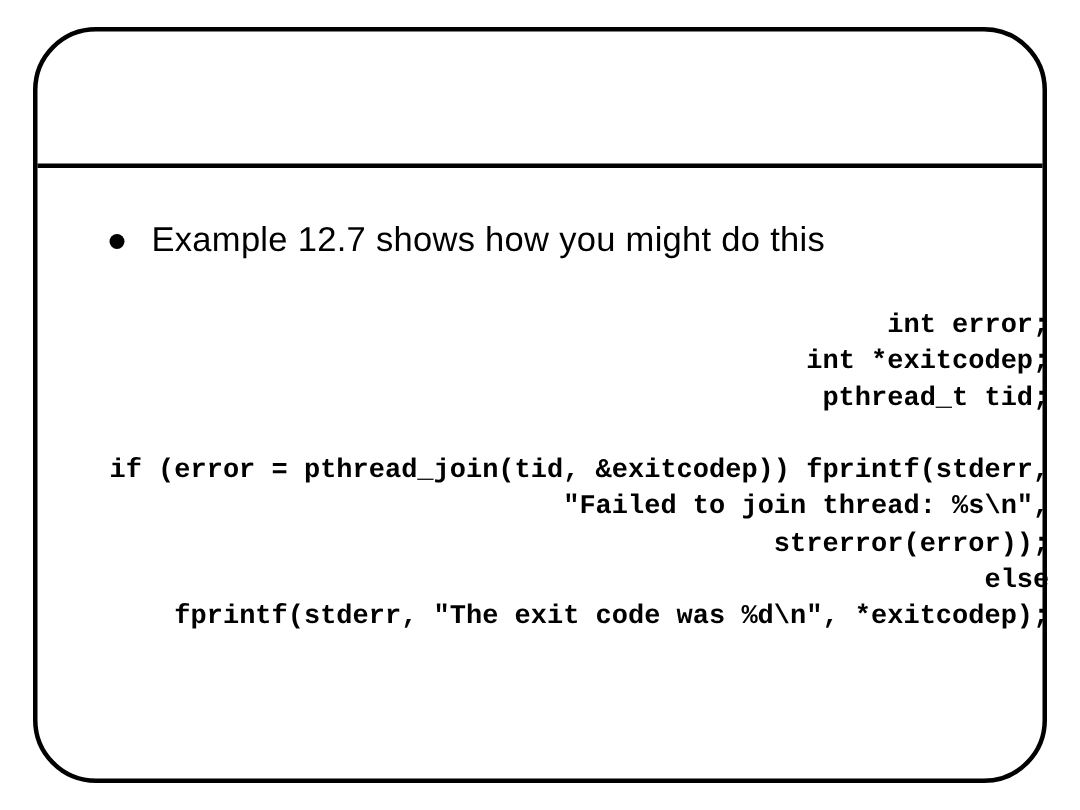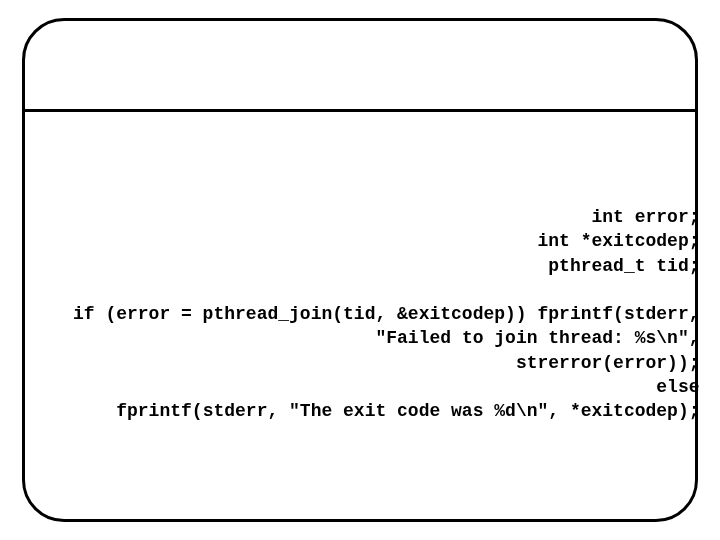--- a/index.html
+++ b/index.html
@@ -55,20 +55,24 @@
     white-space: pre;
     text-align: right;
   }
 </style>
 </head>
 <body>
 
 <div class="slide">
   <div class="rule"></div>
 
+  <div class="bullet-row">
+    <div class="bullet-dot"></div>
+    <div class="bullet-text">Example 12.7 shows how you might do this</div>
+  </div>
 
   <div class="code"><span>int error;</span>
 <span>int *exitcodep;</span>
 <span>pthread_t tid;</span>
 <span></span>
 <span>if (error = pthread_join(tid, &amp;exitcodep)) fprintf(stderr,</span>
 <span>  "Failed to join thread: %s\n",</span>
 <span>  strerror(error));</span>
 <span>else</span>
 <span>  fprintf(stderr, "The exit code was %d\n", *exitcodep);</span></div>

